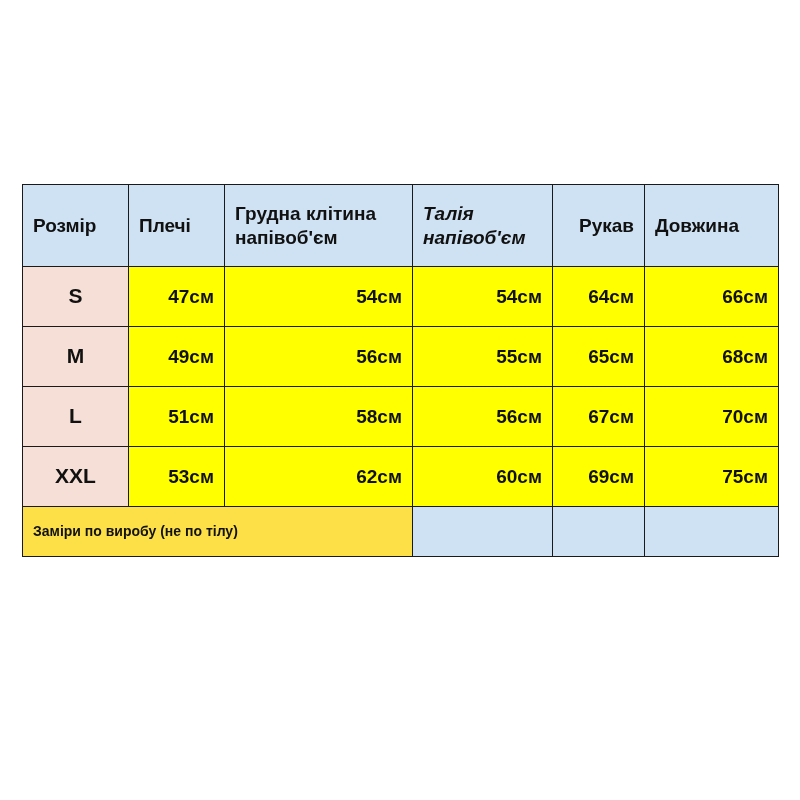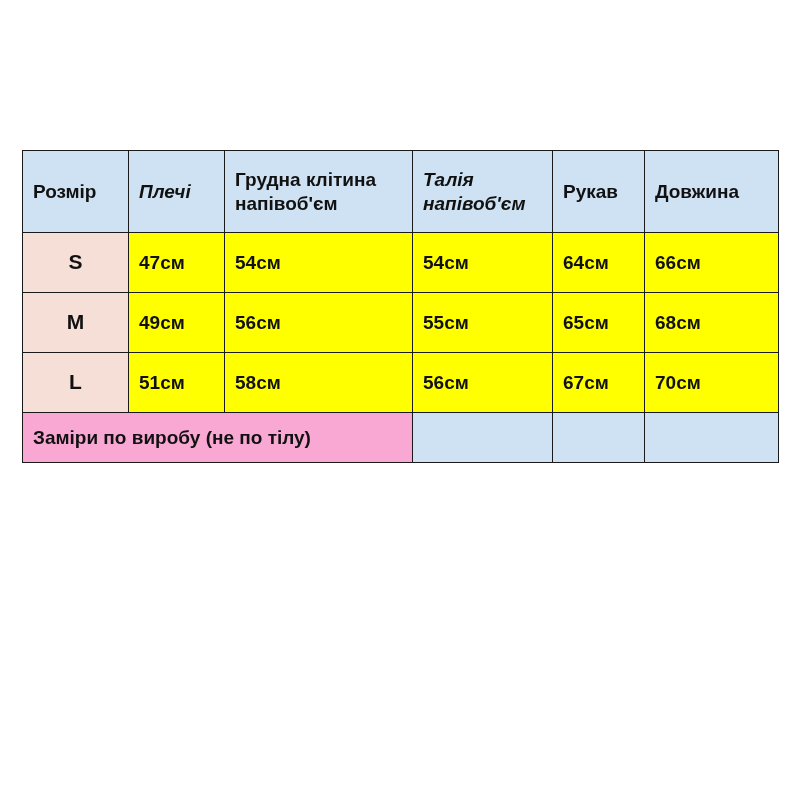--- a/index.html
+++ b/index.html
@@ -20,59 +20,60 @@
   .table-wrap {
     position: absolute;
     left: 22px;
     top: 150px;
     width: 756px;
   }
   table.size-table {
     border-collapse: collapse;
     table-layout: fixed;
     width: 756px;
+    margin-top: 34px;
   }
   table.size-table td, table.size-table th {
     border: 1px solid #1a1a1a;
     padding: 0 10px;
     font-size: 19px;
     font-weight: bold;
     color: #111111;
     line-height: 1.25;
     vertical-align: middle;
     box-sizing: border-box;
   }
   thead th {
     background: #cfe2f3;
     height: 82px;
     text-align: left;
     font-size: 19px;
   }
   thead th.c0 { width: 106px; }
-  thead th.c1 { width: 96px; font-style: italic; }
+  thead th.c1 { width: 96px; }
   thead th.c2 { width: 188px; }
   thead th.c3 { width: 140px; font-style: italic; }
-  thead th.c4 { width: 92px; }
+  thead th.c4 { width: 92px; text-align: right; }
   thead th.c5 { width: 134px; }
 
   tbody td {
     height: 60px;
     background: #ffff00;
-    text-align: left;
+    text-align: right;
   }
   tbody td.label-cell {
     background: #f6dfd6;
     text-align: center;
     font-size: 21px;
   }
   tfoot td.note {
-    background: #f9a8d4;
+    background: #fde047;
     height: 50px;
     text-align: left;
-    font-size: 19px;
+    font-size: 14px;
   }
   tfoot td.blank {
     background: #cfe2f3;
     height: 50px;
   }
 </style>
 </head>
 <body>
 
 <div class="page">
@@ -106,20 +107,28 @@
           <td>68см</td>
         </tr>
         <tr>
           <td class="label-cell">L</td>
           <td>51см</td>
           <td>58см</td>
           <td>56см</td>
           <td>67см</td>
           <td>70см</td>
         </tr>
+        <tr>
+          <td class="label-cell">XXL</td>
+          <td>53см</td>
+          <td>62см</td>
+          <td>60см</td>
+          <td>69см</td>
+          <td>75см</td>
+        </tr>
       </tbody>
       <tfoot>
         <tr>
           <td class="note" colspan="3">Заміри по виробу (не по тілу)</td>
           <td class="blank"></td>
           <td class="blank"></td>
           <td class="blank"></td>
         </tr>
       </tfoot>
     </table>

